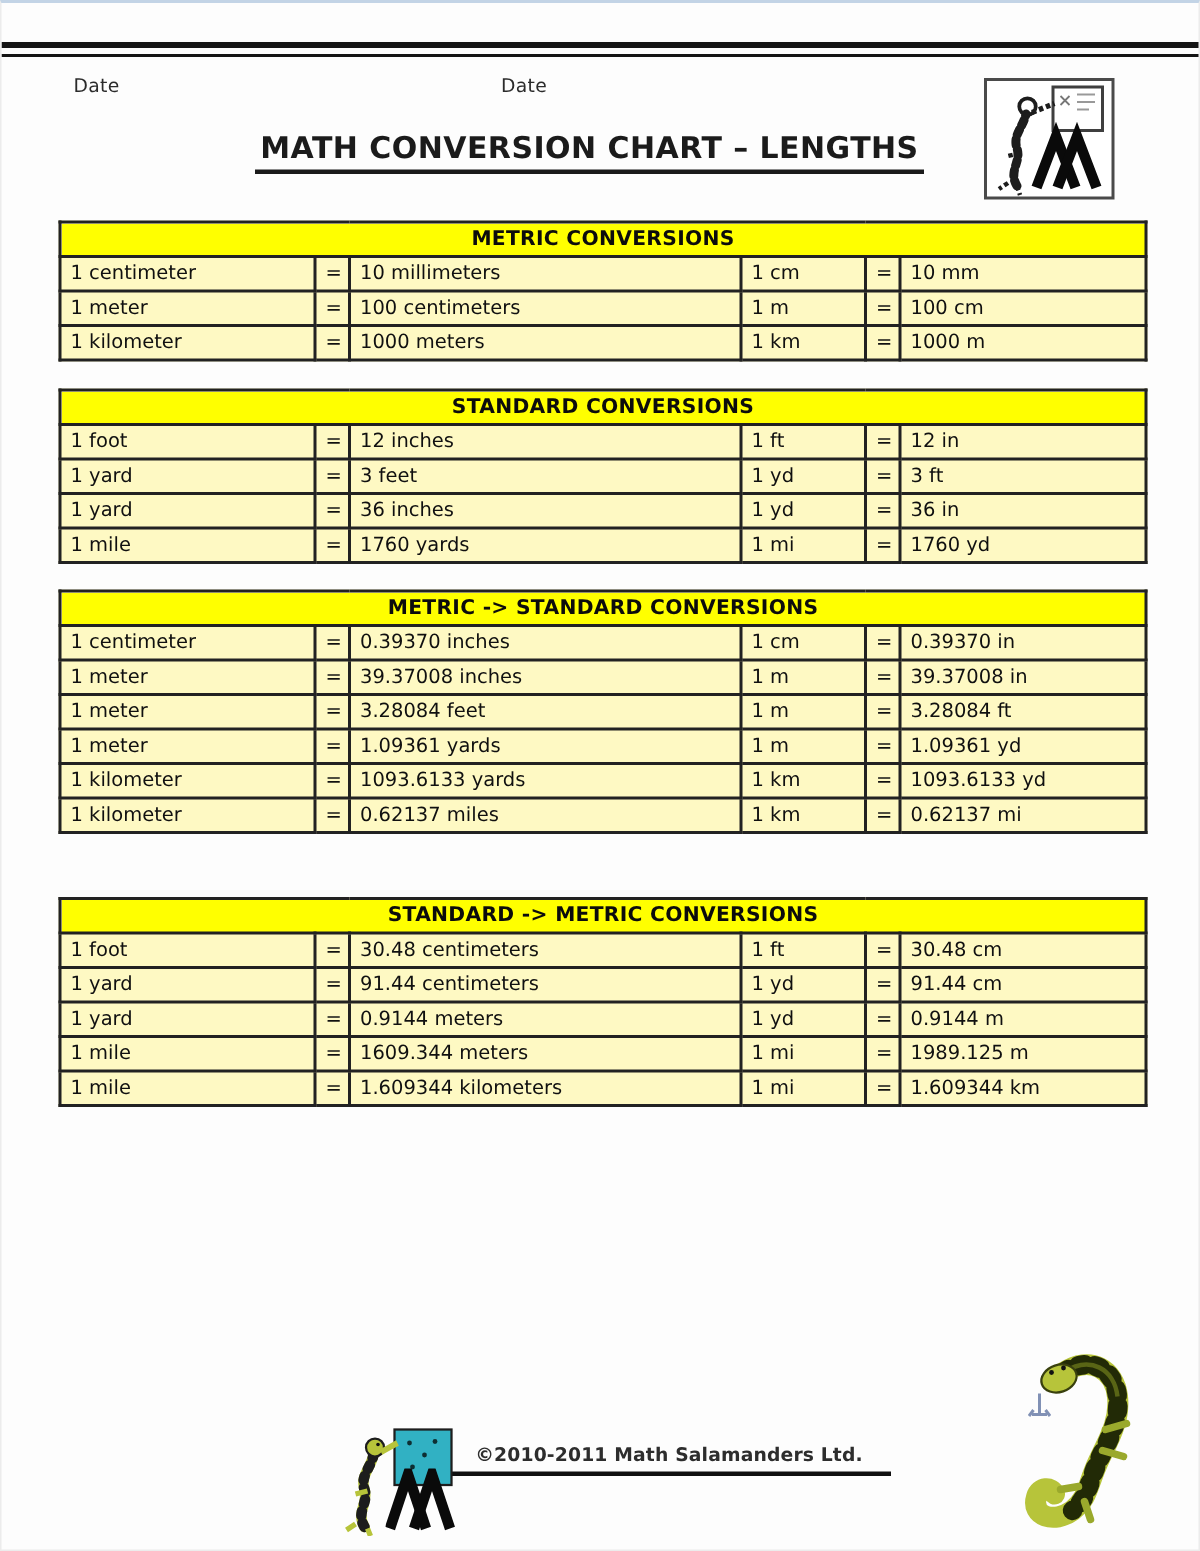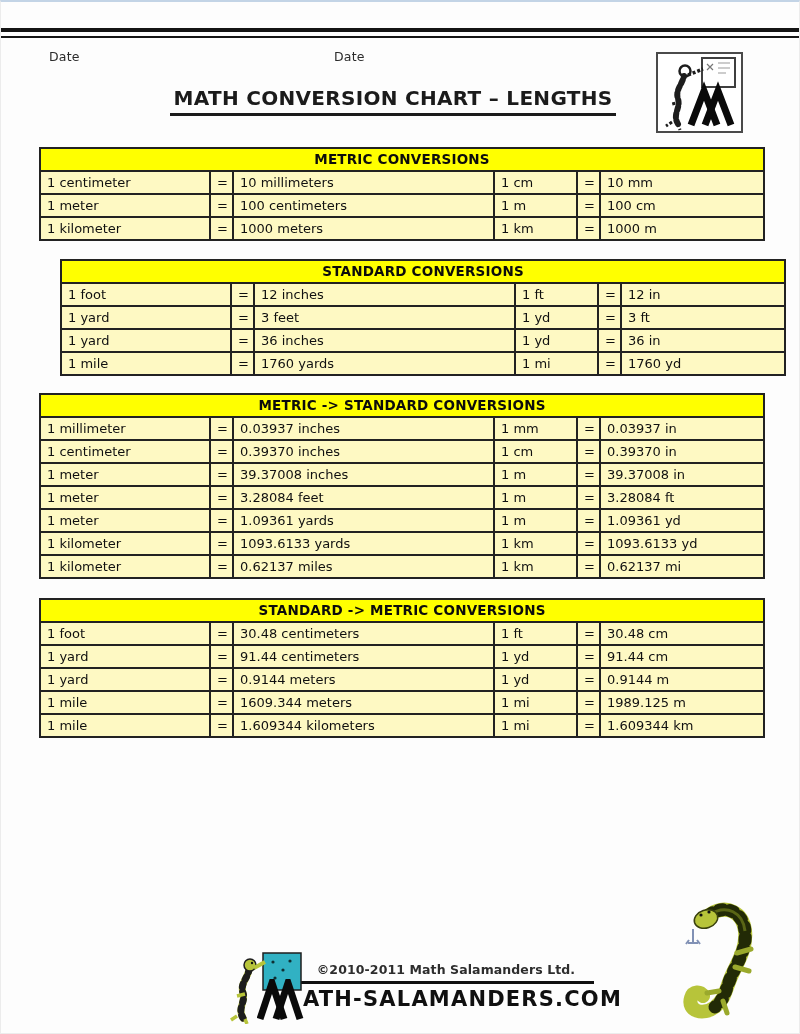--- a/index.html
+++ b/index.html
@@ -28,21 +28,21 @@
   .title-wrap{position:absolute;top:84px;left:0;width:784px;text-align:center;}
   .page-title{
     display:inline-block;font-weight:700;font-size:20px;color:#1b1b1b;
     letter-spacing:0.3px;border-bottom:3px solid #1b1b1b;padding:0 4px 3px 4px;
   }
   .logo-box{
     position:absolute;left:655px;top:50px;width:87px;height:81px;
     border:2px solid #4a4a4a;background:#fff;box-sizing:border-box;
   }
   .tbl-wrap{position:absolute;left:38px;}
-  #table-0{top:145px;} #table-1{top:257px;margin-left:21px;} #table-2{top:391px;} #table-3{top:596px;}
+  #table-0{top:145px;} #table-1{top:257px;} #table-2{top:391px;} #table-3{top:596px;}
   table.conv{border-collapse:collapse;width:724px;table-layout:fixed;background:#fef9c3;}
   table.conv th,table.conv td{
     border:2px solid #222;height:21px;padding:0 6px;
     font-size:13px;color:#101010;line-height:1.05;
     overflow:hidden;white-space:nowrap;
   }
   table.conv th.hdr{
     background:var(--header-yellow,#ffff00);
     font-weight:700;text-align:center;font-size:13.5px;letter-spacing:0.2px;
     color:#0c0c0c;
@@ -194,28 +194,20 @@
           <col style="width: 83px;">
           <col style="width: 23px;">
           <col style="width: 164px;">
         </colgroup>
         <thead>
           <tr>
             <th colspan="6" class="hdr">METRIC -&gt; STANDARD CONVERSIONS</th>
           </tr>
         </thead>
         <tbody>
-          <tr>
-            <td class="c0">1 millimeter</td>
-            <td class="c1">=</td>
-            <td class="c2">0.03937 inches</td>
-            <td class="c3">1 mm</td>
-            <td class="c4">=</td>
-            <td class="c5">0.03937 in</td>
-          </tr>
           <tr>
             <td class="c0">1 centimeter</td>
             <td class="c1">=</td>
             <td class="c2">0.39370 inches</td>
             <td class="c3">1 cm</td>
             <td class="c4">=</td>
             <td class="c5">0.39370 in</td>
           </tr>
           <tr>
             <td class="c0">1 meter</td>
@@ -338,21 +330,20 @@
       <path d="M10 68 l-6 4 m14 -1 l2 5 m-2 -30 l-8 2" stroke="#b7c43a" stroke-width="3.5" fill="none"></path>
     </svg>
   </div>
 
   <div class="site-initial">
     <svg width="48" height="42" viewBox="0 0 48 42">
       <path d="M3 40 L15 4 L27 40" stroke="#0a0a0a" stroke-width="7" fill="none" stroke-linejoin="miter"></path>
       <path d="M19 40 L31 4 L43 40" stroke="#0a0a0a" stroke-width="7" fill="none" stroke-linejoin="miter"></path>
     </svg>
   </div>
-  <div class="site-text">ATH-SALAMANDERS.COM</div>
 
   <div style="position:absolute;left:678px;top:893px;">
     <svg width="92" height="132" viewBox="0 0 92 132">
       <path d="M30 20 C48 8 64 18 66 36 C68 54 58 68 52 82 C46 96 46 104 36 112 C24 121 8 116 12 103 C14 96 22 96 24 101" stroke="#b7c43a" stroke-width="14" fill="none" stroke-linecap="round"></path>
       <path d="M30 20 C48 8 64 18 66 36 C68 54 58 68 52 82 C46 96 46 104 36 112" stroke="#222a06" stroke-width="13" fill="none" stroke-dasharray="4 7" stroke-linecap="round"></path>
       <path d="M30 20 C48 8 64 18 66 36" stroke="#8fa024" stroke-width="3" fill="none" opacity="0.5"></path>
       <ellipse cx="27" cy="24" rx="12" ry="9" fill="#b7c43a" stroke="#39400e" stroke-width="1.5" transform="rotate(-18 27 24)"></ellipse>
       <circle cx="22" cy="20" r="1.6" fill="#111"></circle>
       <circle cx="30" cy="17" r="1.6" fill="#111"></circle>
       <path d="M58 58 l14 -4 m-16 18 l14 4 M40 96 l-12 2 m16 8 l4 12" stroke="#9aa92c" stroke-width="5" fill="none" stroke-linecap="round"></path>

